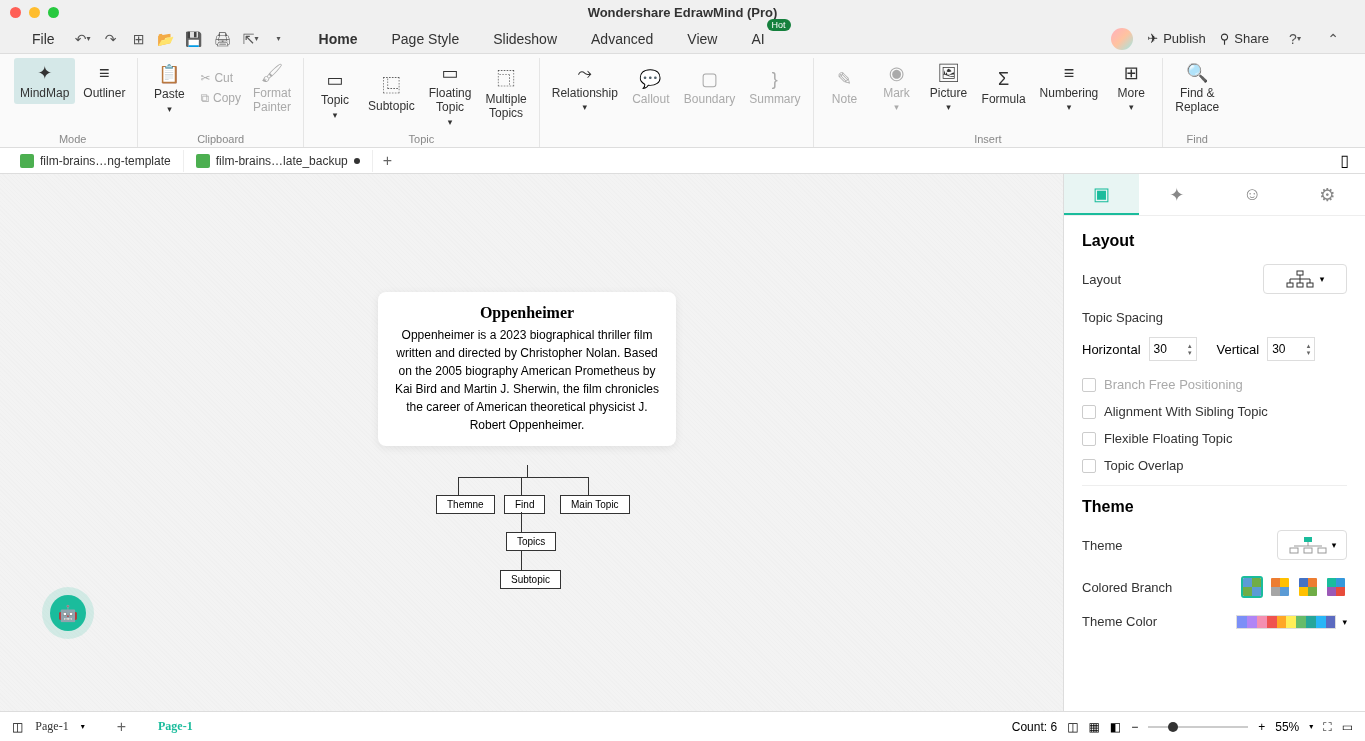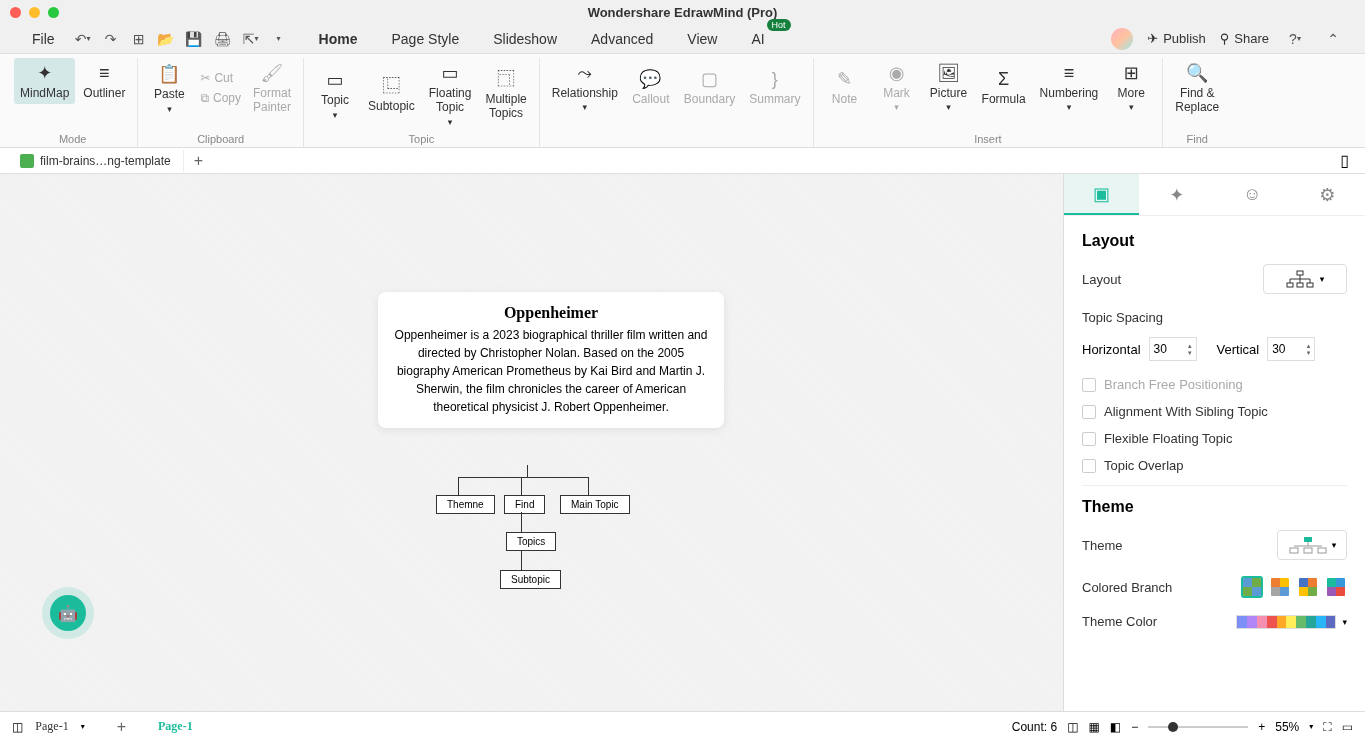--- a/index.html
+++ b/index.html
@@ -47,21 +47,21 @@
 .doc-tabs { height: 26px; background: #fff; border-bottom: 1px solid #ddd; display: flex; align-items: center; padding: 0 8px; }
 .doc-tab { display: flex; align-items: center; gap: 6px; padding: 4px 12px; font-size: 12px; color: #333; border-right: 1px solid #eee; }
 .doc-tab-icon { width: 14px; height: 14px; background: #4caf50; border-radius: 2px; }
 .doc-tab .dot { width: 6px; height: 6px; background: #333; border-radius: 50%; }
 .add-tab { padding: 0 10px; font-size: 16px; color: #666; }
 .doc-tabs-right { margin-left: auto; padding-right: 8px; }
 
 
 .canvas-container { position: absolute; top: 174px; left: 0; right: 0; bottom: 30px; display: flex; }
 .canvas { flex: 1; background: #f3f3f3; position: relative; background-image: repeating-linear-gradient(45deg, rgba(0,0,0,0.01) 0, rgba(0,0,0,0.01) 1px, transparent 1px, transparent 3px); }
-.main-node { position: absolute; left: 378px; top: 118px; width: 346px; background: #fff; border-radius: 8px; padding: 12px 16px; box-shadow: 0 2px 8px rgba(0,0,0,0.08); }
+.main-node { position: absolute; left: 378px; top: 118px; width: 298px; background: #fff; border-radius: 8px; padding: 12px 16px; box-shadow: 0 2px 8px rgba(0,0,0,0.08); }
 .main-node-title { font-family: "Comic Sans MS", cursive; font-weight: 700; font-size: 16px; text-align: center; margin-bottom: 4px; }
 .main-node-desc { font-family: Liberation Sans, sans-serif; font-size: 12px; text-align: center; line-height: 1.5; }
 .child-node { position: absolute; background: #fff; border: 1px solid #333; font-size: 10px; padding: 3px 10px; font-family: sans-serif; }
 .connector { position: absolute; border-left: 1px solid #333; }
 .connector-h { position: absolute; border-top: 1px solid #333; }
 .ai-float { position: absolute; left: 50px; bottom: 80px; width: 36px; height: 36px; background: #1abc9c; border-radius: 50%; display: flex; align-items: center; justify-content: center; color: white; box-shadow: 0 0 0 8px rgba(26,188,156,0.15); }
 
 
 .right-panel { width: 302px; background: #fff; border-left: 1px solid #ddd; display: flex; flex-direction: column; overflow: hidden; }
 .panel-tabs { height: 42px; border-bottom: 1px solid #eee; display: flex; }
@@ -280,20 +280,25 @@
     </div>
     <div class="ribbon-group-label">Find</div>
   </div>
 </div>
 
 <div class="doc-tabs">
   <div class="doc-tab">
     <div class="doc-tab-icon"></div>
     <span>film-brains…ng-template</span>
   </div>
+  <div class="doc-tab">
+    <div class="doc-tab-icon"></div>
+    <span>film-brains…late_backup</span>
+    <div class="dot"></div>
+  </div>
   <div class="add-tab">+</div>
   <div class="doc-tabs-right">▯</div>
 </div>
 
 <div class="canvas-container">
   <div class="canvas">
     <div class="main-node">
       <div class="main-node-title">Oppenheimer</div>
       <div class="main-node-desc">Oppenheimer is a 2023 biographical thriller film written and directed by Christopher Nolan. Based on the 2005 biography American Prometheus by Kai Bird and Martin J. Sherwin, the film chronicles the career of American theoretical physicist J. Robert Oppenheimer.</div>
     </div>

